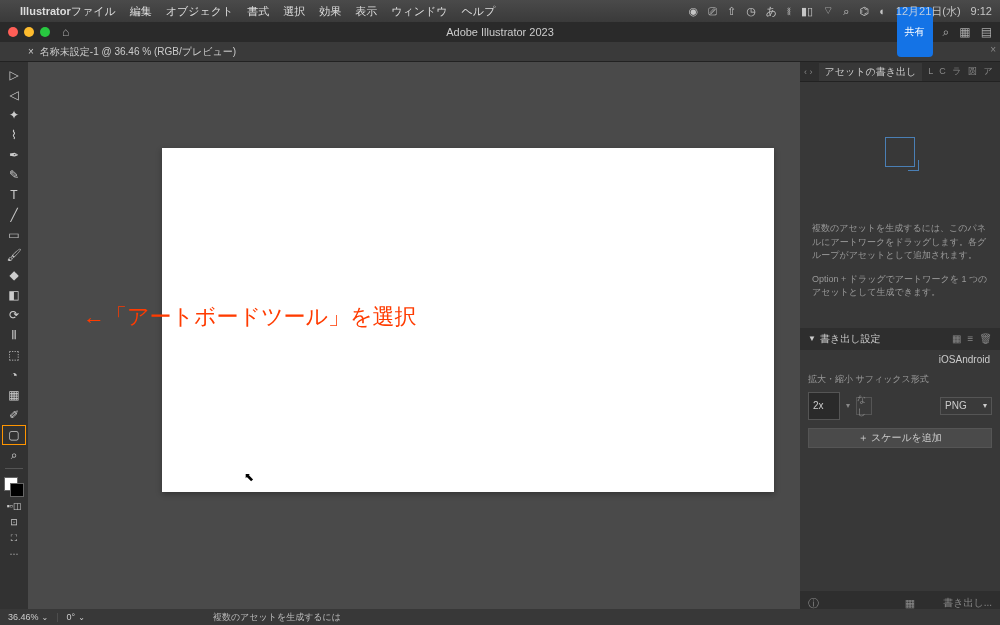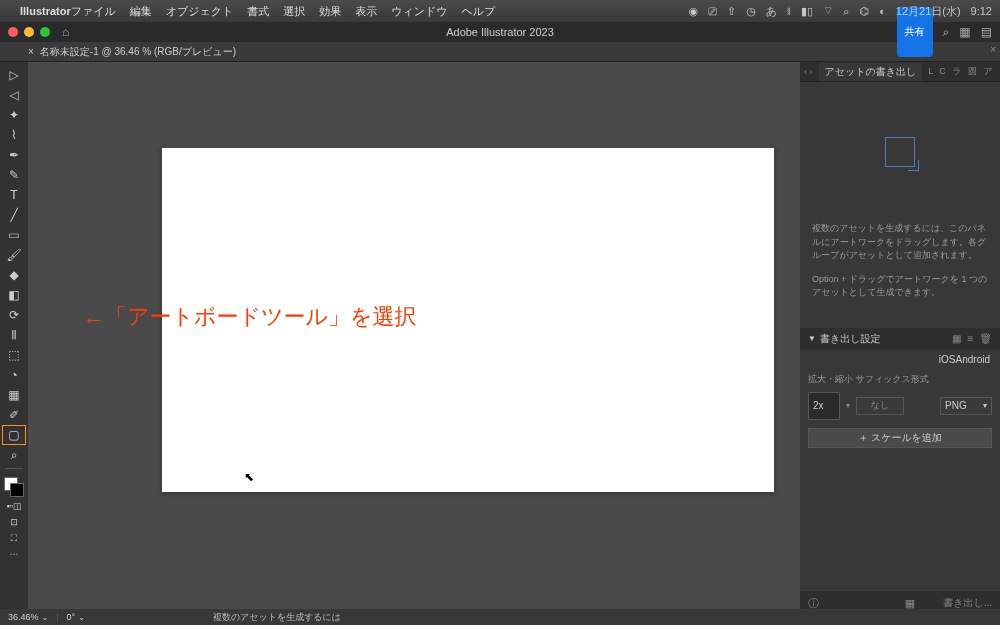--- a/index.html
+++ b/index.html
@@ -47,21 +47,21 @@
 .export-hint{padding:0 12px;font-size:9px;color:#999;line-height:1.5}
 .export-hint p{margin-bottom:10px}
 .export-settings-hdr{height:22px;background:#2e2e2e;display:flex;align-items:center;padding:0 8px;margin-top:18px;font-size:10px}
 .export-settings-hdr .tri{margin-right:4px;font-size:8px}
 .export-settings-hdr .icons{margin-left:auto;display:flex;gap:6px;color:#888}
 .platform-tabs{display:flex;justify-content:flex-end;padding:4px 10px;gap:0;font-size:10px}
 .scale-row{display:flex;align-items:center;padding:4px 8px;gap:4px;font-size:9px;color:#999}
 .scale-row .label{flex:1}
 .scale-controls{display:flex;align-items:center;padding:2px 8px;gap:6px}
 .scale-input{width:32px;height:18px;background:#2a2a2a;border:1px solid #555;color:#ccc;font-size:10px;padding:13px 4px}
-.scale-sel{width:48px;height:18px;background:#3a3a3a;border:1px solid #555;color:#888;font-size:9px;display:flex;align-items:center;justify-content:center}
+.scale-sel{width:16px;height:18px;background:#3a3a3a;border:1px solid #555;color:#888;font-size:9px;display:flex;align-items:center;justify-content:center}
 .format-sel{width:52px;height:18px;background:#3a3a3a;border:1px solid #555;color:#ccc;font-size:10px;display:flex;align-items:center;padding:0 4px;margin-left:auto}
 .format-sel::after{content:"▾";margin-left:auto;font-size:8px}
 .add-scale-btn{margin:6px 8px;height:20px;background:#4a4a4a;border:1px solid #555;display:flex;align-items:center;justify-content:center;font-size:10px;color:#ccc}
 .export-footer{margin-top:auto;height:24px;background:#2e2e2e;display:flex;align-items:center;padding:0 8px;gap:8px}
 .export-footer .info{color:#888;font-size:11px}
 .export-footer .grid-icon{margin-left:auto;color:#888;font-size:11px}
 .export-footer .export-btn{color:#888;font-size:10px;margin-left:20px}
 .status-bar{position:absolute;bottom:0;left:0;right:0;height:15px;background:#383838;display:flex;align-items:center;font-size:9px;color:#ccc;padding:8px 8px;gap:8px}
 .status-bar .zoom{display:flex;align-items:center;gap:3px}
 .status-bar .sep{color:#555}

